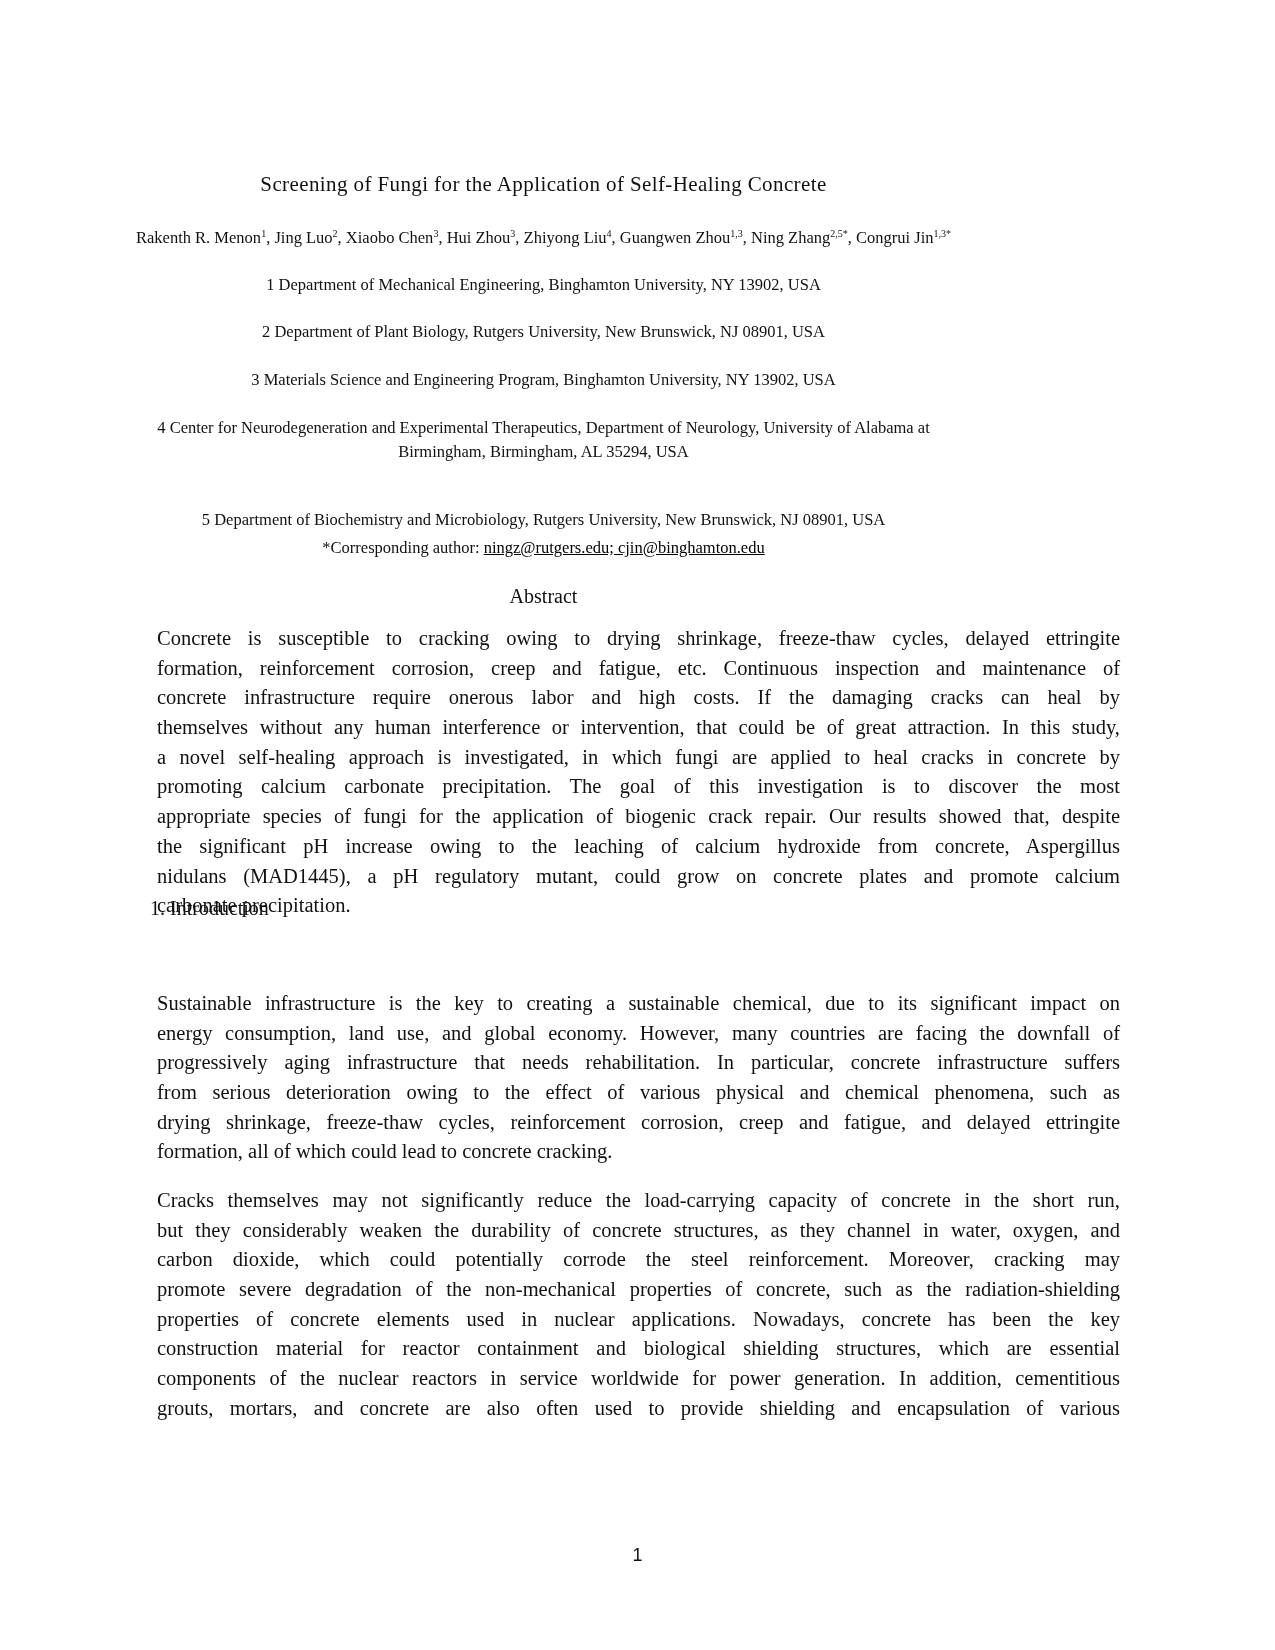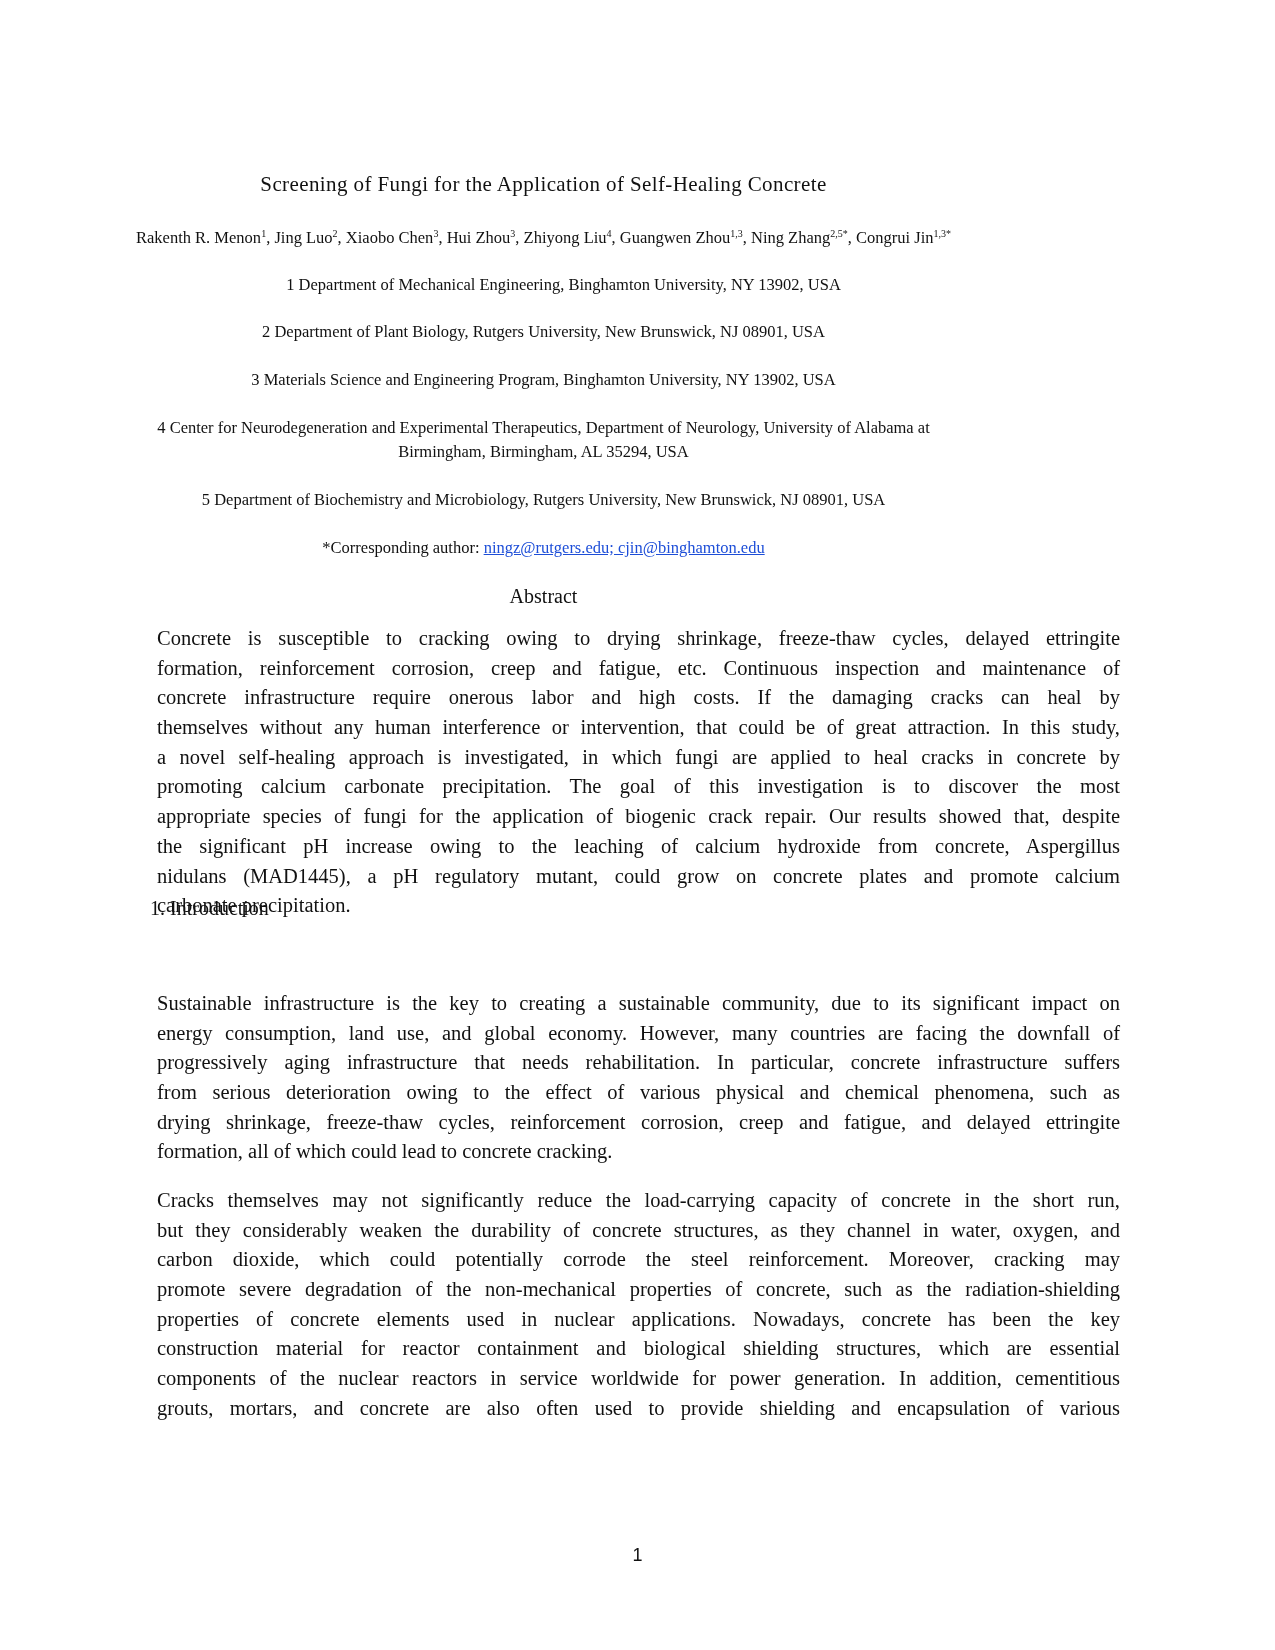--- a/index.html
+++ b/index.html
@@ -4,46 +4,46 @@
 <style>
   html, body { margin: 0; padding: 0; background: #ffffff; }
   body { width: 1275px; height: 1650px; position: relative; overflow: hidden;
          font-family: "Liberation Serif", "DejaVu Serif", serif; color: #111; }
   .page { position: absolute; left: 0; top: 0; width: 1275px; height: 1650px; }
   .center { position: absolute; left: 0; width: 1087px; text-align: center; white-space: nowrap; }
   .title { top: 172px; font-size: 21px; letter-spacing: 0.4px; }
   .authors { top: 228px; font-size: 16.5px; }
   .authors sup { font-size: 10px; vertical-align: 6px; line-height: 0; }
   .aff { font-size: 16.5px; }
-  .email-link { color: #1d4ed8; text-decoration: underline; }
+  .email-link { color: #000000; text-decoration: underline; }
   .section-h { font-size: 20px; }
   .body-block { position: absolute; left: 150px; width: 970px; font-size: 20.5px; }
   .line { height: 29.7px; line-height: 29.7px; text-align: justify; text-align-last: justify; white-space: nowrap; overflow: visible; margin-left: 7px; }
   .line.last { text-align-last: left; }
   .intro-h { position: absolute; left: 150px; top: 982px; font-size: 20px; }
   .pagenum { position: absolute; left: 0; width: 1275px; top: 1545px; text-align: center;
              font-family: "Liberation Sans", "DejaVu Sans", sans-serif; font-size: 18px; }
 </style>
 </head>
 <body>
 
 <div class="page">
 
   <div class="center title">Screening of Fungi for the Application of Self-Healing Concrete</div>
 
   <div class="center authors">
     <span><span>Rakenth R. Menon</span><sup>1</sup><span>, </span></span><span><span>Jing Luo</span><sup>2</sup><span>, </span></span><span><span>Xiaobo Chen</span><sup>3</sup><span>, </span></span><span><span>Hui Zhou</span><sup>3</sup><span>, </span></span><span><span>Zhiyong Liu</span><sup>4</sup><span>, </span></span><span><span>Guangwen Zhou</span><sup>1,3</sup><span>, </span></span><span><span>Ning Zhang</span><sup>2,5*</sup><span>, </span></span><span><span>Congrui Jin</span><sup>1,3*</sup><span></span></span>
   </div>
 
-  <div class="center aff" style="top:275px;margin-left:20px;">1 Department of Mechanical Engineering, Binghamton University, NY 13902, USA</div>
+  <div class="center aff" style="top:275px;">1 Department of Mechanical Engineering, Binghamton University, NY 13902, USA</div>
   <div class="center aff" style="top:322px;">2 Department of Plant Biology, Rutgers University, New Brunswick, NJ 08901, USA</div>
   <div class="center aff" style="top:370px;">3 Materials Science and Engineering Program, Binghamton University, NY 13902, USA</div>
   <div class="center aff" style="top:418px;">4 Center for Neurodegeneration and Experimental Therapeutics, Department of Neurology, University of Alabama at</div>
   <div class="center aff" style="top:442px;">Birmingham, Birmingham, AL 35294, USA</div>
-  <div class="center aff" style="top:490px;">5 Department of Biochemistry and Microbiology, Rutgers University, New Brunswick, NJ 08901, USA</div>
+  <div class="center aff" style="top:510px;">5 Department of Biochemistry and Microbiology, Rutgers University, New Brunswick, NJ 08901, USA</div>
 
   <div class="center aff" style="top:538px;">
     <span>*Corresponding author: </span><a class="email-link">ningz@rutgers.edu; cjin@binghamton.edu</a>
   </div>
 
   <div class="center section-h" style="top:585px;">Abstract</div>
 
   <div class="body-block" style="top:624px;">
     <div class="line">Concrete is susceptible to cracking owing to drying shrinkage, freeze-thaw cycles, delayed ettringite</div>
     <div class="line">formation, reinforcement corrosion, creep and fatigue, etc. Continuous inspection and maintenance of</div>
@@ -53,21 +53,21 @@
     <div class="line">promoting calcium carbonate precipitation. The goal of this investigation is to discover the most</div>
     <div class="line">appropriate species of fungi for the application of biogenic crack repair. Our results showed that, despite</div>
     <div class="line">the significant pH increase owing to the leaching of calcium hydroxide from concrete, Aspergillus</div>
     <div class="line">nidulans (MAD1445), a pH regulatory mutant, could grow on concrete plates and promote calcium</div>
     <div class="line last">carbonate precipitation.</div>
   </div>
 
   <div class="intro-h" style="top:897px;">1. Introduction</div>
 
   <div class="body-block" style="top:989px;">
-    <div class="line">Sustainable infrastructure is the key to creating a sustainable community, due to its significant impact on</div>
+    <div class="line">Sustainable infrastructure is the key to creating a sustainable chemical, due to its significant impact on</div>
     <div class="line">energy consumption, land use, and global economy. However, many countries are facing the downfall of</div>
     <div class="line">progressively aging infrastructure that needs rehabilitation. In particular, concrete infrastructure suffers</div>
     <div class="line">from serious deterioration owing to the effect of various physical and chemical phenomena, such as</div>
     <div class="line">drying shrinkage, freeze-thaw cycles, reinforcement corrosion, creep and fatigue, and delayed ettringite</div>
     <div class="line last">formation, all of which could lead to concrete cracking.</div>
   </div>
 
   <div class="body-block" style="top:1186px;">
     <div class="line">Cracks themselves may not significantly reduce the load-carrying capacity of concrete in the short run,</div>
     <div class="line">but they considerably weaken the durability of concrete structures, as they channel in water, oxygen, and</div>

